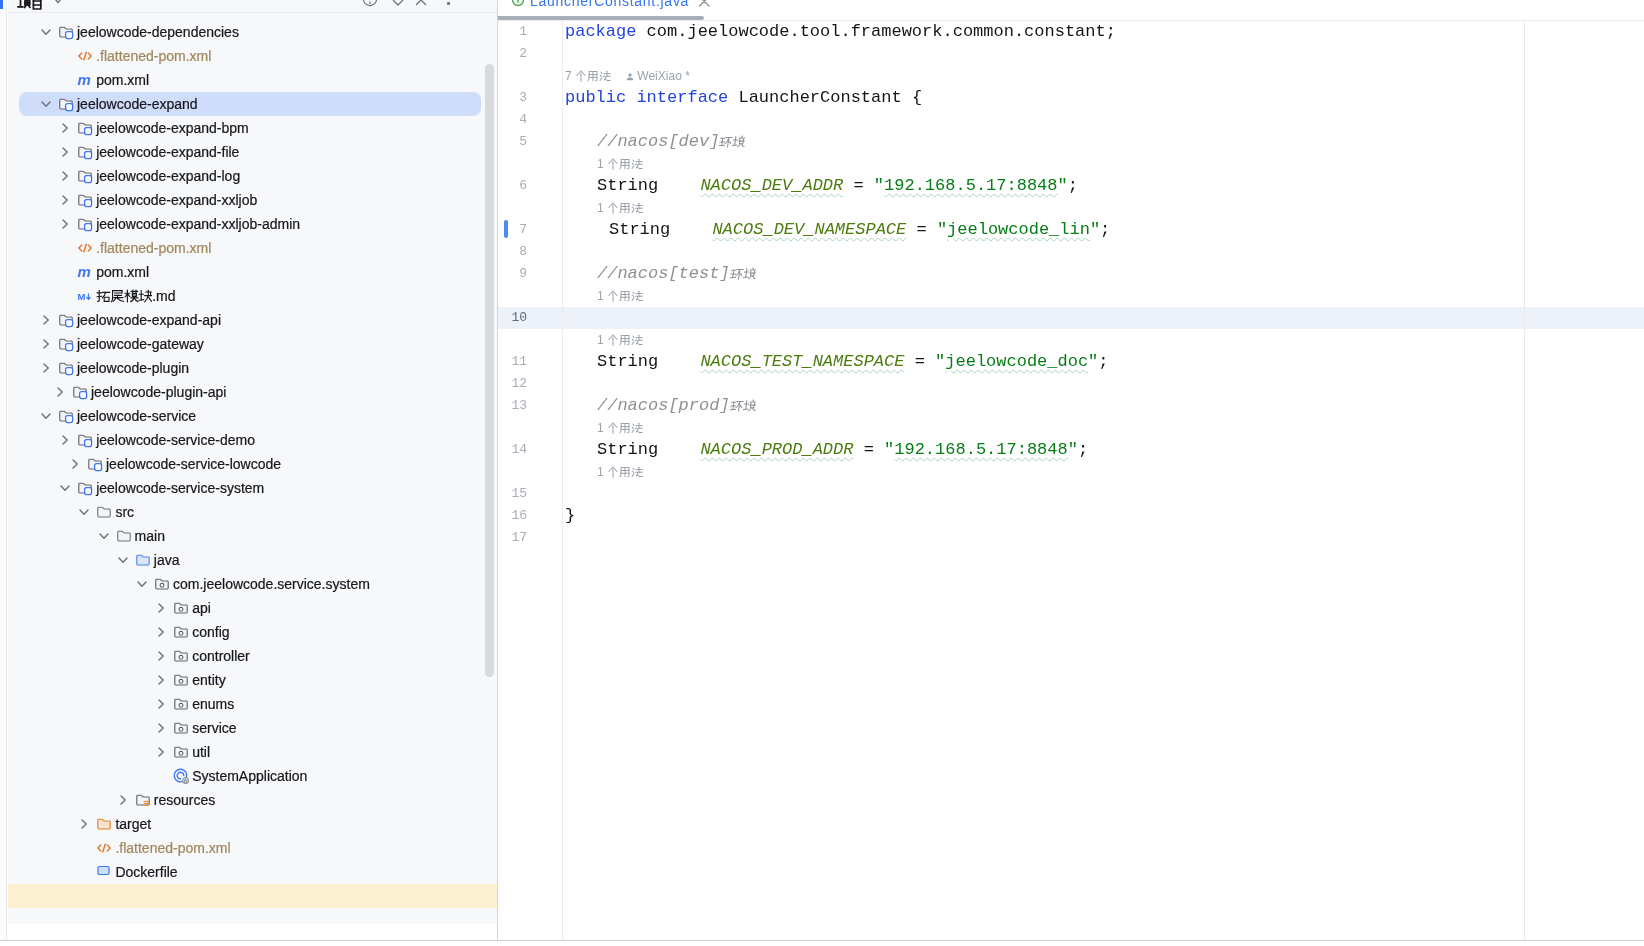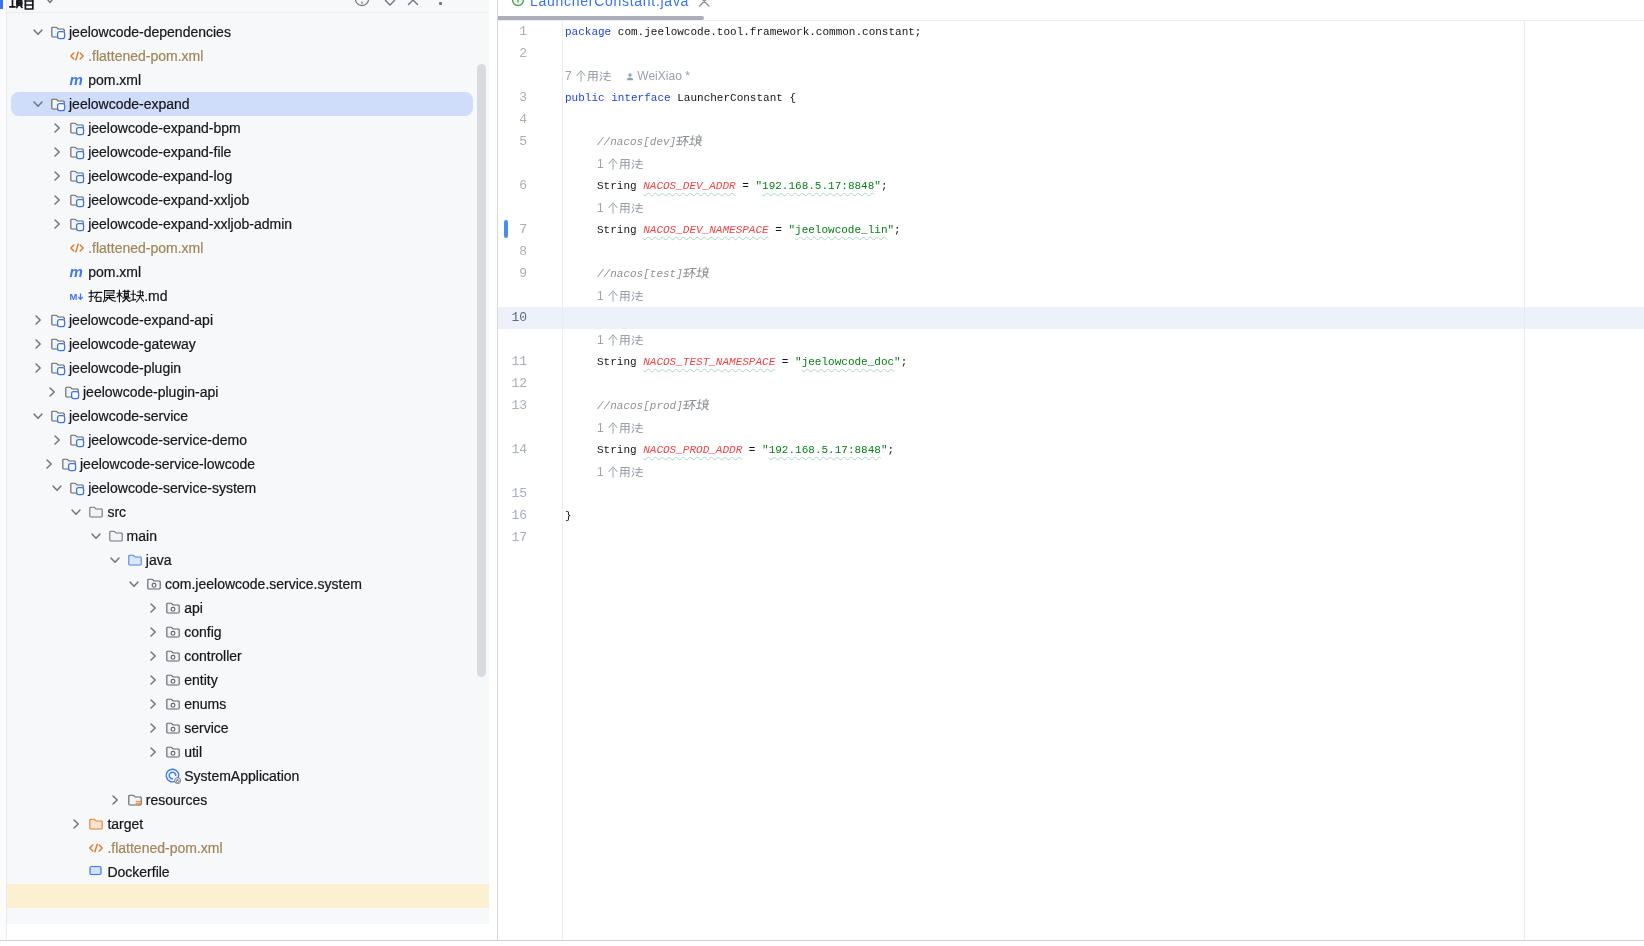--- a/index.html
+++ b/index.html
@@ -1,21 +1,21 @@
 <!DOCTYPE html>
 <html><head>
 <meta charset="utf-8">
 <style>
   * { margin:0; padding:0; box-sizing:border-box; }
   html,body { width:1644px; height:946px; overflow:hidden; background:#fff;
     font-family:"Liberation Sans", sans-serif; }
   #app { position:absolute; left:0; top:0; width:1644px; height:946px; overflow:hidden; }
   #stripe { position:absolute; left:0; top:0; width:7px; height:941px; background:#FCFCFD; border-right:1px solid #E8EAEE; }
   #stripe-ind { position:absolute; left:0; top:0; width:3px; height:9px; background:#3574F0; }
-  #tree-panel { position:absolute; left:0; top:0; width:489px; height:924px; background:#F7F8FA; overflow:hidden; }
+  #tree-panel { position:absolute; left:8px; top:0; width:489px; height:924px; background:#F7F8FA; overflow:hidden; }
   #tree-toolbar-line { position:absolute; left:0; top:12px; width:489px; height:1px; background:#EBECF0; }
   #treerows { position:absolute; left:0; top:20px; width:489px; }
   .trow { position:relative; height:24px; display:flex; align-items:center; white-space:nowrap; font-size:14px; color:#17181C; -webkit-text-stroke:.22px #17181C; }
   .chev { width:16px; height:16px; flex:0 0 16px; margin-right:4px; display:flex; align-items:center; justify-content:center; }
   .ticon { width:16px; height:16px; flex:0 0 16px; margin-right:3px; display:flex; align-items:center; justify-content:center; }
   .dim { color:#A1875D; -webkit-text-stroke:.22px #A1875D; }
   #sel-row { position:absolute; left:11px; top:92px; width:462px; height:24px; border-radius:8px; background:#CFDDFB; }
   #yellow-row { position:absolute; left:0px; top:884px; width:489px; height:24px; background:#FBF0CF; }
   #tree-scroll { position:absolute; left:477px; top:64px; width:9px; height:613px; border-radius:4.5px; background:#D8DADF; }
   #vdiv { position:absolute; left:497px; top:0; width:1px; height:941px; background:#D4D6DB; }
@@ -24,25 +24,25 @@
   #tabbar-underline { position:absolute; left:0px; top:15.5px; width:205.5px; height:4px; background:#A9AEB8; border-radius:0 2px 2px 0; }
   #tabtext { position:absolute; left:32px; top:-6px; font-size:14px; line-height:14px; letter-spacing:.72px; color:#3574F0; }
   #caretrow { position:absolute; left:0; top:307px; width:1146px; height:22px; background:#EDF1F9; }
   #gutter-sep { position:absolute; left:64px; top:21px; width:1px; height:920px; background:#EBECF0; }
   #margin-guide { position:absolute; left:1026px; top:21px; width:1px; height:920px; background:#E8EAED; }
   #change-bar { position:absolute; left:5.5px; top:220px; width:4.5px; height:18px; border-radius:2.5px; background:#4A8CEF; }
   .lnum { position:absolute; left:0px; width:29px; text-align:right; height:22px; line-height:22px;
           font-family:"Liberation Mono", monospace; font-size:13px; color:#A9ADB9; }
   .lnum.cur { color:#646B75; }
   .cl { position:absolute; height:22px; line-height:22px; white-space:pre;
-        font-family:"Liberation Mono", monospace; font-size:11px; color:#141518; }
+        font-family:"Liberation Mono", monospace; font-size:17px; color:#141518; }
   .inlay { position:absolute; height:22px; line-height:22px; white-space:pre; font-size:12px; color:#9CA1AB; }
   .kw { color:#2243DF; }
   .str { color:#077D17; }
-  .con { color:#ef4444; font-style:italic; }
+  .con { color:#4d7c0f; font-style:italic;margin-left:32px; }
   .cmt { color:#8D9095; font-style:italic; }
   .wavy { text-decoration:underline; text-decoration-style:wavy; text-decoration-color:rgba(94,177,142,.5); text-decoration-thickness:1px; text-underline-offset:3px; }
   #bottomline { position:absolute; left:0; top:940px; width:1644px; height:1px; background:#CFD2D8; }
   #statusbar { position:absolute; left:0; top:941px; width:1644px; height:5px; background:#fff; }
 </style>
 </head>
 <body>
 <div id="app">
   <div id="tree-panel">
     <div id="tree-toolbar-line"></div>
@@ -359,21 +359,21 @@
             </svg>
           </span>
           <span class="ticon">
             <svg width="16" height="16" viewBox="0 0 16 16">
               <path d="M2.7 3.2 h3.4 a0.9 0.9 0 0 1 0.7 0.35 L8.1 5 h5.2 a0.9 0.9 0 0 1 0.9 0.9 v6.2 a0.9 0.9 0 0 1 -0.9 0.9 H2.7 a0.9 0.9 0 0 1 -0.9 -0.9 V4.1 a0.9 0.9 0 0 1 0.9 -0.9 Z" fill="#F3F4F6" stroke="#63666E" stroke-width="1.15"></path>
               <rect x="7.6" y="7.6" width="7" height="7" rx="2" fill="#FDFEFF" stroke="#3B76F0" stroke-width="1.3"></rect>
             </svg>
           </span>
           <span class="tlabel ">jeelowcode-service-demo</span>
         </div>
-<div class="trow" style="padding-left:41px">
+<div class="trow" style="padding-left:59px">
           <span class="chev">
             <svg width="16" height="16" viewBox="0 0 16 16">
               <path d="M6 4 L10.2 8 L6 12" fill="none" stroke="#6E737F" stroke-width="1.5" stroke-linecap="round" stroke-linejoin="round"></path>
             </svg>
           </span>
           <span class="ticon">
             <svg width="16" height="16" viewBox="0 0 16 16">
               <path d="M2.7 3.2 h3.4 a0.9 0.9 0 0 1 0.7 0.35 L8.1 5 h5.2 a0.9 0.9 0 0 1 0.9 0.9 v6.2 a0.9 0.9 0 0 1 -0.9 0.9 H2.7 a0.9 0.9 0 0 1 -0.9 -0.9 V4.1 a0.9 0.9 0 0 1 0.9 -0.9 Z" fill="#F3F4F6" stroke="#63666E" stroke-width="1.15"></path>
               <rect x="7.6" y="7.6" width="7" height="7" rx="2" fill="#FDFEFF" stroke="#3B76F0" stroke-width="1.3"></rect>
             </svg>
@@ -738,21 +738,21 @@
             <path d="M2.2 2.4 L3.4 4"></path>
             <path d="M1.5 6 L2.7 7.4"></path>
             <path d="M1.2 12.2 Q2.8 10.4 3.4 8.8"></path>
             <path d="M5.6 4 L13 4"></path>
             <path d="M9.3 1.4 L9.3 7.2"></path>
             <path d="M5 7.2 L13.4 7.2"></path>
             <path d="M8.8 7.4 L6.2 11.6"></path>
             <path d="M7 10.4 L9.6 12.3 L13.2 12.3"></path>
           </g>
         </svg></div>
-<div class="cl" style="top:219px;left:99.0px">String <span class="con wavy">NACOS_DEV_NAMESPACE</span> = <span class="str">"<span class="wavy">jeelowcode_lin</span>"</span>;</div>
+<div class="cl" style="top:219px;left:111px">String <span class="con wavy">NACOS_DEV_NAMESPACE</span> = <span class="str">"<span class="wavy">jeelowcode_lin</span>"</span>;</div>
 <div class="cl" style="top:263px;left:99.0px"><span class="cmt">//nacos[test]</span><svg width="26" height="13" viewBox="0 0 28 14" style="vertical-align:-2px" fill="none" stroke="#8D9095" stroke-width="1.13" stroke-linecap="round" stroke-linejoin="round">
           <g transform="skewX(-8)" transform-origin="14 7">
             <g transform="translate(0 0)">
               <path d="M1.2 3.4 L6 3.4"></path>
               <path d="M1 7.6 L6.2 7.6"></path>
               <path d="M1 11.6 L6.4 11.2"></path>
               <path d="M3.6 3.4 L3.6 11.4"></path>
               <path d="M6.8 2.6 L13.6 2.6"></path>
               <path d="M10 2.6 L10 12.8"></path>
               <path d="M9.6 4.4 Q8.8 7.6 6.6 9.6"></path>

